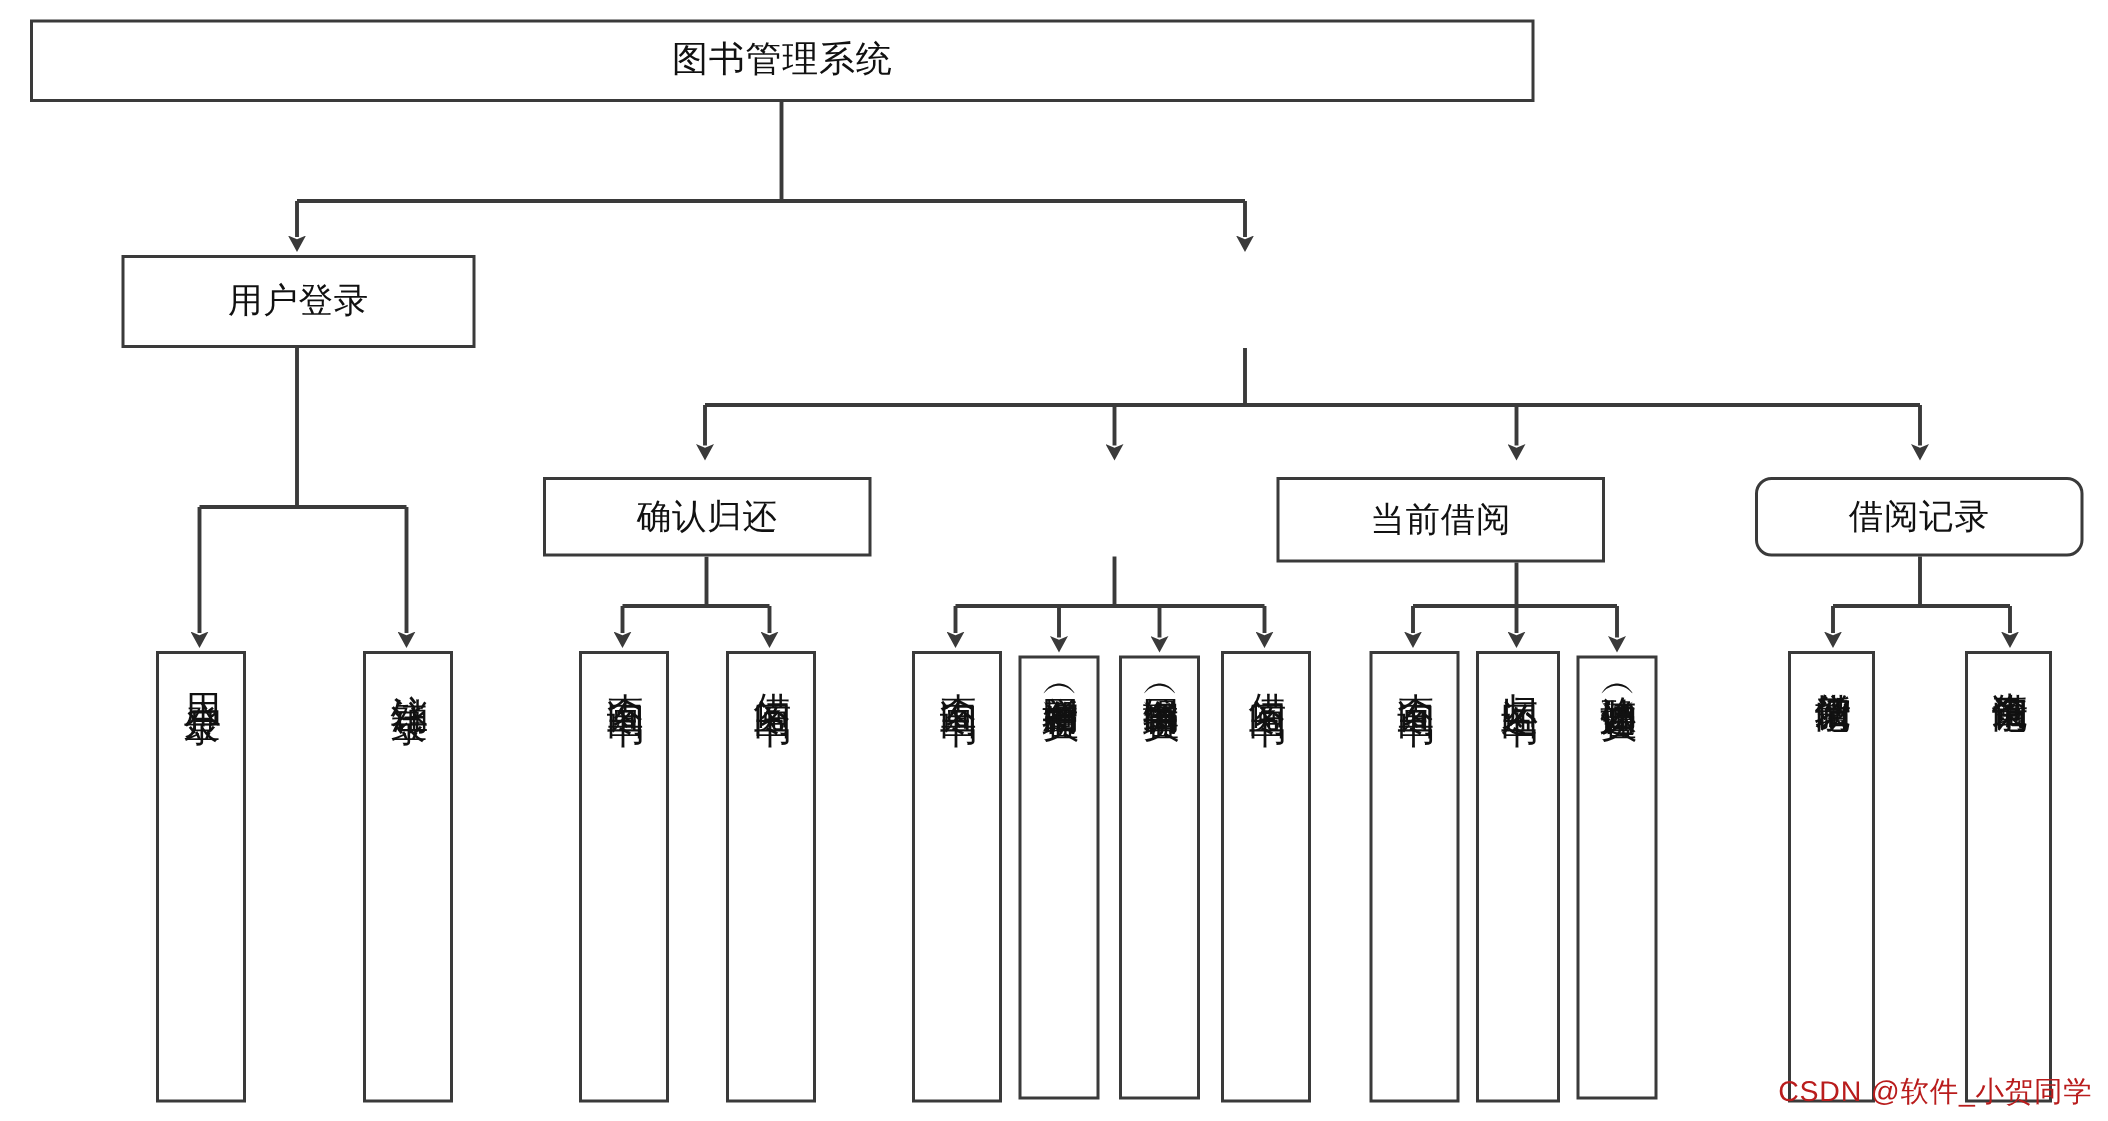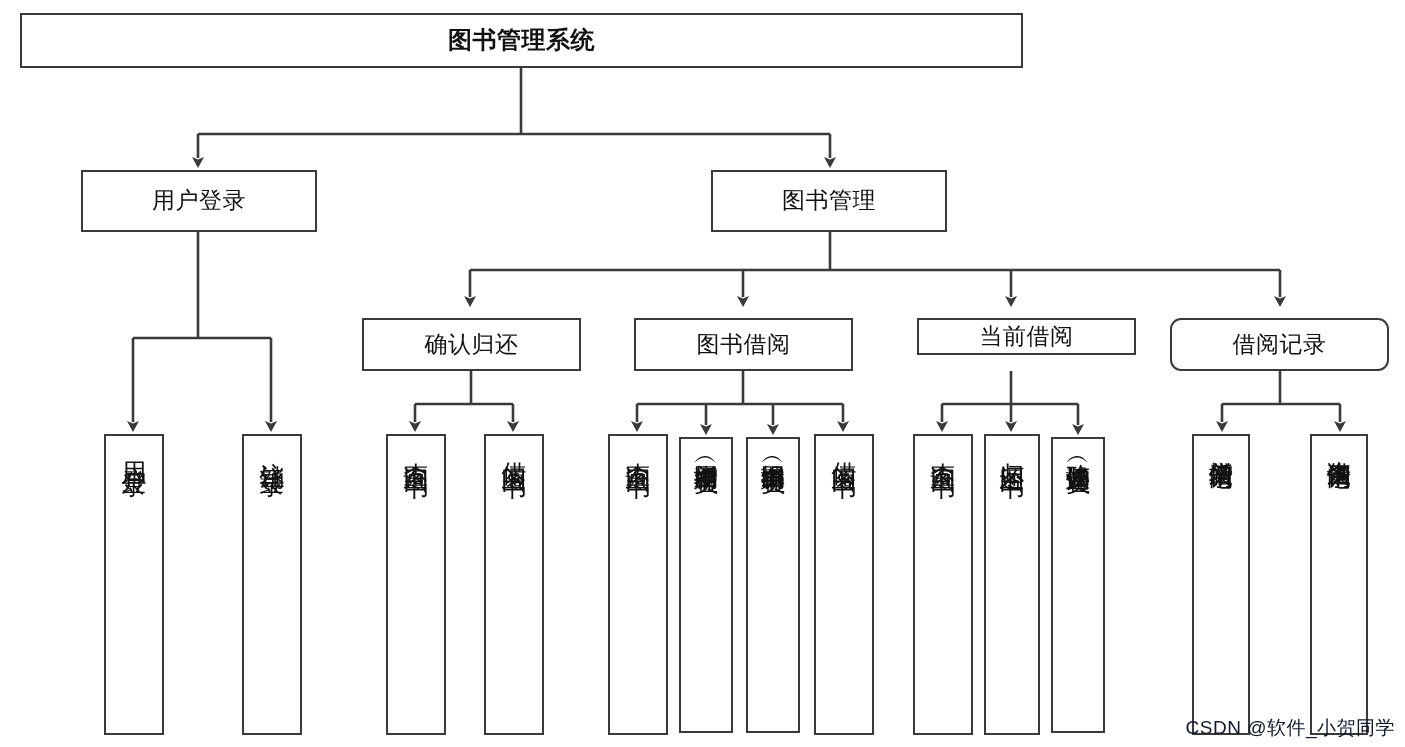--- a/index.html
+++ b/index.html
@@ -24,21 +24,21 @@
   .node .label{
     text-align:center;
     line-height:1.12;
     letter-spacing:0.5px;
     white-space:pre;
   }
   
   .node.horiz .label{
     font-size:23px;
   }
-  .node.root .label{font-size:24px;font-weight:bold;}
+  .node.root .label{font-size:24px;}
 
   
   .node.vert{
     align-items:flex-start;
     padding-top:6px;
   }
   .node.vert .label{
     writing-mode:vertical-rl;
     text-orientation:upright;
     font-size:25px;
@@ -49,21 +49,21 @@
   .node.vert.tall .label{
     font-size:24px;
     letter-spacing:1px;
   }
 
   #watermark{
     position:absolute;
     right:10px;
     bottom:6px;
     font-size:19px;
-    color:#0f172a;
+    color:#b91c1c;
     white-space:nowrap;
     letter-spacing:0.5px;
   }
 </style>
 </head>
 <body>
 
 <div id="diagram-root">
 
   <svg class="wires" viewBox="0 0 1405 747">
@@ -116,31 +116,25 @@
     </g>
   </svg>
 
   <div class="node horiz root" style="left:20px;top:13px;width:1003px;height:55px;">
     <span class="label">图书管理系统</span>
   </div>
 
   <div class="node horiz" style="left:81px;top:170px;width:236px;height:62px;">
     <span class="label">用户登录</span>
   </div>
-  <div class="node horiz" style="left:711px;top:170px;width:236px;height:62px;">
-    <span class="label">图书管理</span>
-  </div>
 
   <div class="node horiz" style="left:362px;top:318px;width:219px;height:53px;">
     <span class="label">确认归还</span>
   </div>
-  <div class="node horiz" style="left:634px;top:318px;width:219px;height:53px;">
-    <span class="label">图书借阅</span>
-  </div>
-  <div class="node horiz" style="left:917px;top:318px;width:219px;height:37px;">
+  <div class="node horiz" style="left:851px;top:318px;width:219px;height:57px;">
     <span class="label">当前借阅</span>
   </div>
   <div class="node horiz" style="left:1170px;top:318px;width:219px;height:53px;border-radius:11px;">
     <span class="label">借阅记录</span>
   </div>
 
   <div class="node vert" style="left:104px;top:434px;width:60px;height:301px;">
     <span class="label">用户登录</span>
   </div>
   <div class="node vert" style="left:242px;top:434px;width:60px;height:301px;">

